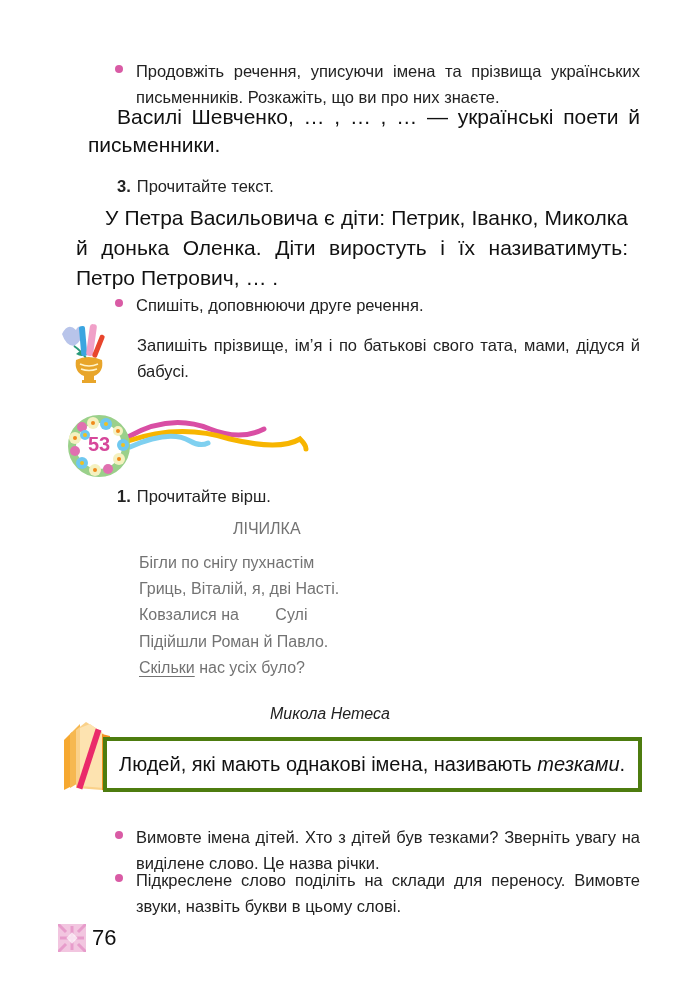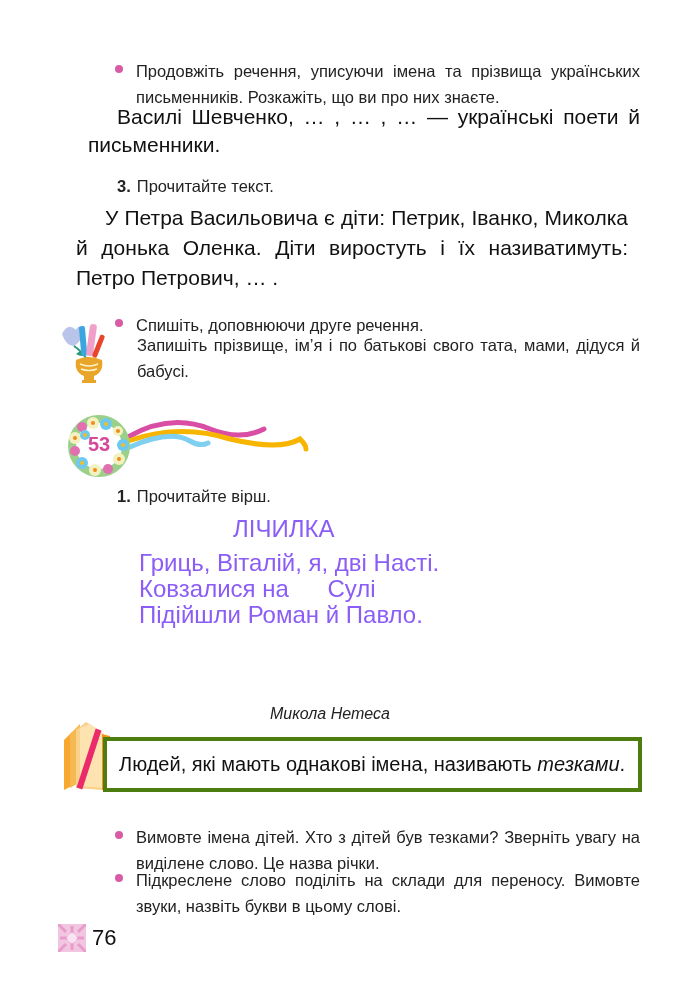--- a/index.html
+++ b/index.html
@@ -11,21 +11,21 @@
     .small { font-size: 16.5px; line-height: 26px; color: #222; }
     .large { font-size: 21px; line-height: 28px; color: #111; }
     .bullet-row { position: absolute; left: 118px; width: 522px; }
     .bullet {
       position: absolute; left: -3px; top: 7px; width: 8px; height: 8px; border-radius: 50%;
       background: #d95ba5;
     }
     .bullet-text { padding-left: 18px; text-align: justify; }
     .justify { text-align: justify; text-align-last: left; }
     .num { font-weight: bold; margin-right: 6px; }
-    .poem { font-size: 24px; line-height: 26.2px; color: #8b5cf6; }
+    .poem { font-size: 16px; line-height: 26.2px; color: #737373; }
     .poem b { font-weight: normal; margin-left: 32px; }
     .poem u { text-decoration: underline; text-underline-offset: 3px; }
     .author { font-style: italic; font-size: 16px; color: #222; }
     .rule-box {
       position: absolute; left: 103px; top: 737px; width: 531px; height: 47px;
       border: 4px solid #4d7c0f; background: #fff; box-sizing: content-box;
     }
     .rule-text { font-size: 20px; line-height: 47px; padding-left: 12px; color: #111; white-space: nowrap; }
     .rule-text i { font-style: italic; }
     .page-num { font-size: 22px; color: #111; }
@@ -39,21 +39,21 @@
 </div>
 
 <div class="abs large justify" style="left:88px; top:103px; width:552px; text-indent:29px;">Василі Шевченко, … , … , … — українські поети й письменники.</div>
 
 <div class="abs small" style="left:117px; top:173px;">
   <span class="num">3.</span><span>Прочитайте текст.</span>
 </div>
 
 <div class="abs large justify" style="left:76px; top:203px; width:552px; text-indent:29px; line-height:30px;">У Петра Васильовича є діти: Петрик, Іванко, Миколка й донька Оленка. Діти виростуть і їх називатимуть: Петро Петрович, … .</div>
 
-<div class="bullet-row small" style="top:292px;margin-top:20px;">
+<div class="bullet-row small" style="top:292px;">
   <span class="bullet"></span>
   <div class="bullet-text">Спишіть, доповнюючи друге речення.</div>
 </div>
 
 <div class="abs" style="left:58px; top:320px; width:62px; height:64px;">
   <svg width="62" height="64" viewBox="0 0 62 64">
     <path d="M4 14 Q10 2 18 10 Q20 4 26 8 Q24 22 16 26 Q8 26 4 14Z" fill="#b8c4ea"></path>
     <path d="M16 26 Q22 30 28 38" stroke="#2a9a7a" stroke-width="2" fill="none"></path>
     <path d="M18 34 Q24 28 30 34 Q24 38 18 34Z" fill="#2a9a7a"></path>
     <rect x="22" y="6" width="6" height="30" rx="2" fill="#3ba5e0" transform="rotate(-5 25 20)"></rect>
@@ -104,23 +104,25 @@
   </div>
 </div>
 
 <div class="abs small" style="left:117px; top:483px;">
   <span class="num">1.</span><span>Прочитайте вірш.</span>
 </div>
 
 <div class="abs poem" style="left:233px; top:516px;">ЛІЧИЛКА</div>
 
 <div class="abs poem" style="left:139px; top:550px;">
+  <div>Бігли по снігу пухнастім</div>
   <div>Гриць, Віталій, я, дві Насті.</div>
   <div><span>Ковзалися на </span><b>Сулі</b></div>
   <div>Підійшли Роман й Павло.</div>
+  <div><u>Скільки</u><span> нас усіх було?</span></div>
 </div>
 
 <div class="abs author" style="left:270px; top:705px;">Микола Нетеса</div>
 
 <div class="abs" style="left:62px; top:722px; width:50px; height:70px;">
   <svg width="50" height="70" viewBox="0 0 50 70">
     <path d="M2 18 L10 10 L10 64 L2 68Z" fill="#f6a830"></path>
     <path d="M8 12 L18 2 L18 60 L8 66Z" fill="#f6b850"></path>
     <path d="M14 8 L24 0 L40 10 L40 68 L14 66Z" fill="#fad18a"></path>
     <path d="M18 6 L28 2 L42 12 L42 66 L18 64Z" fill="#fde3b0"></path>

